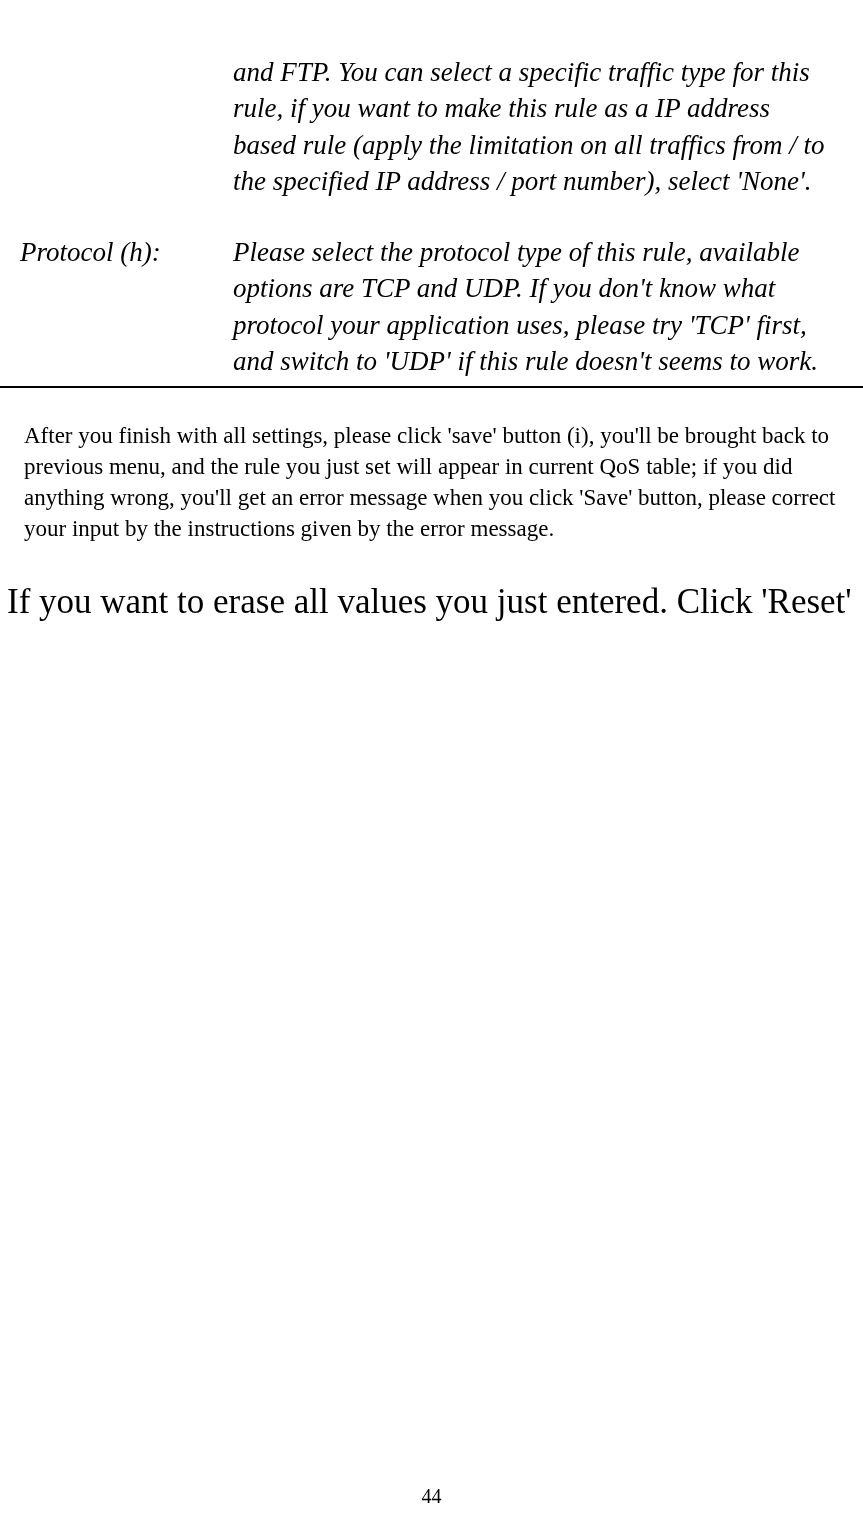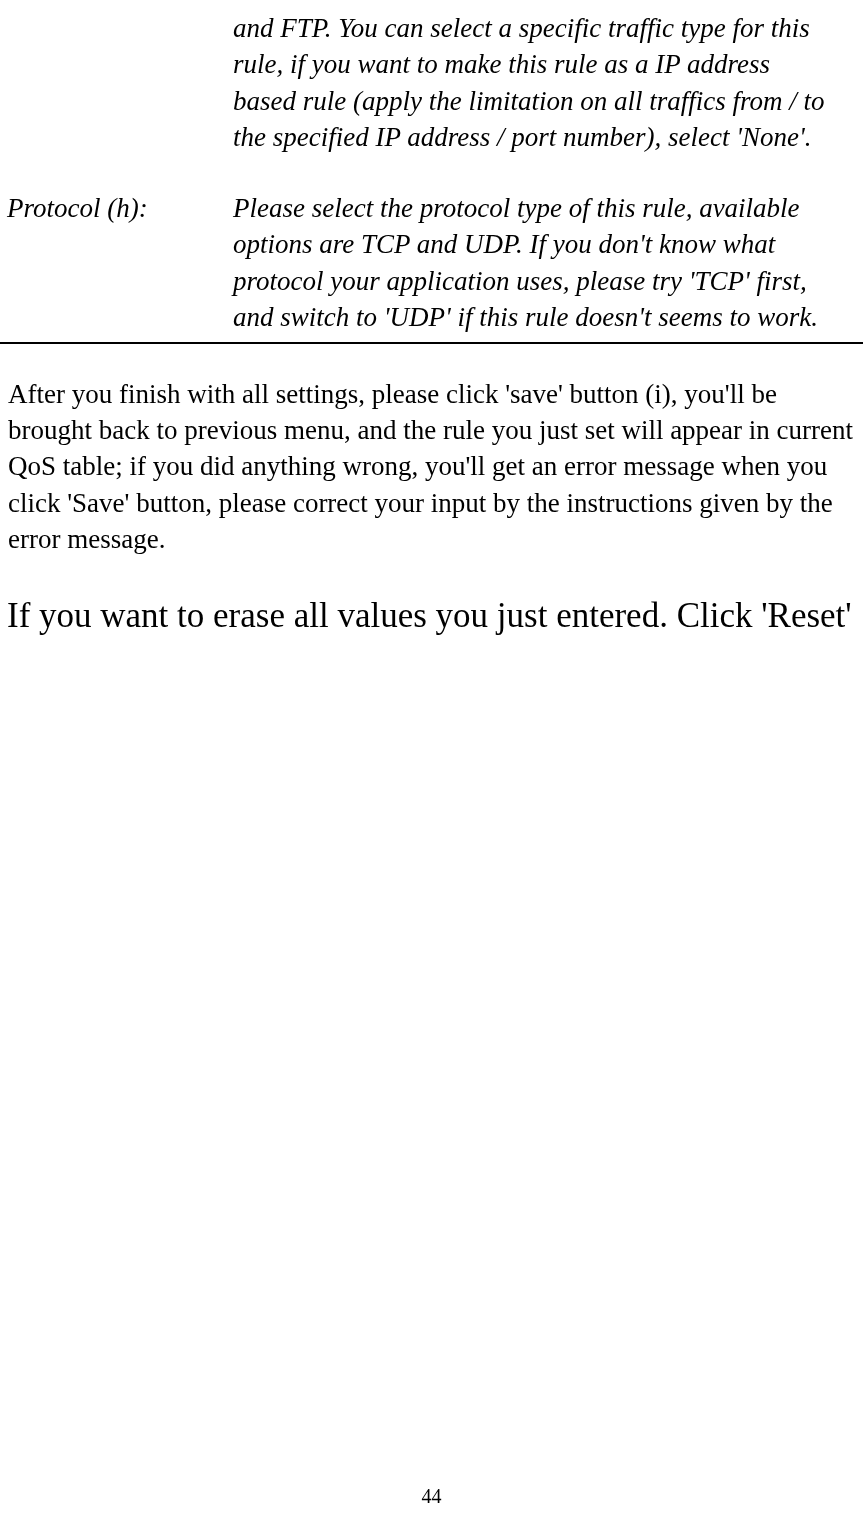--- a/index.html
+++ b/index.html
@@ -10,33 +10,34 @@
     body {
       width: 863px;
       height: 1524px;
       background: #ffffff;
       font-family: "Times New Roman", Times, serif;
       color: #000000;
       position: relative;
     }
     .page-content {
       padding: 10px 0 0 0;
+      margin-top: 44px;
     }
     .definition-row {
       display: flex;
       padding: 0 0 0 0;
       margin-bottom: 4px;
     }
     .def-label {
       width: 233px;
       flex-shrink: 0;
       font-style: italic;
       font-size: 27px;
       line-height: 1.35;
-      padding-left: 7px;
+      padding-left: 20px;
     }
     .def-desc {
       font-style: italic;
       font-size: 27px;
       line-height: 1.35;
       padding-right: 38px;
     }
     .first-desc {
       padding-left: 233px;
       font-style: italic;
@@ -44,23 +45,23 @@
       line-height: 1.35;
       padding-right: 38px;
     }
     .divider-line {
       border: none;
       border-top: 2px solid #000000;
       margin: 6px 0 0 0;
       width: 100%;
     }
     .body-paragraph {
-      font-size: 27px;
+      font-size: 23px;
       line-height: 1.35;
-      padding: 0 4px 0 8px;
+      padding: 0 4px 0 24px;
       margin-top: 32px;
     }
     .body-paragraph-2 {
       font-size: 35px;
       line-height: 1.35;
       padding: 0 4px 0 7px;
       margin-top: 34px;
     }
     .page-number {
       position: absolute;

